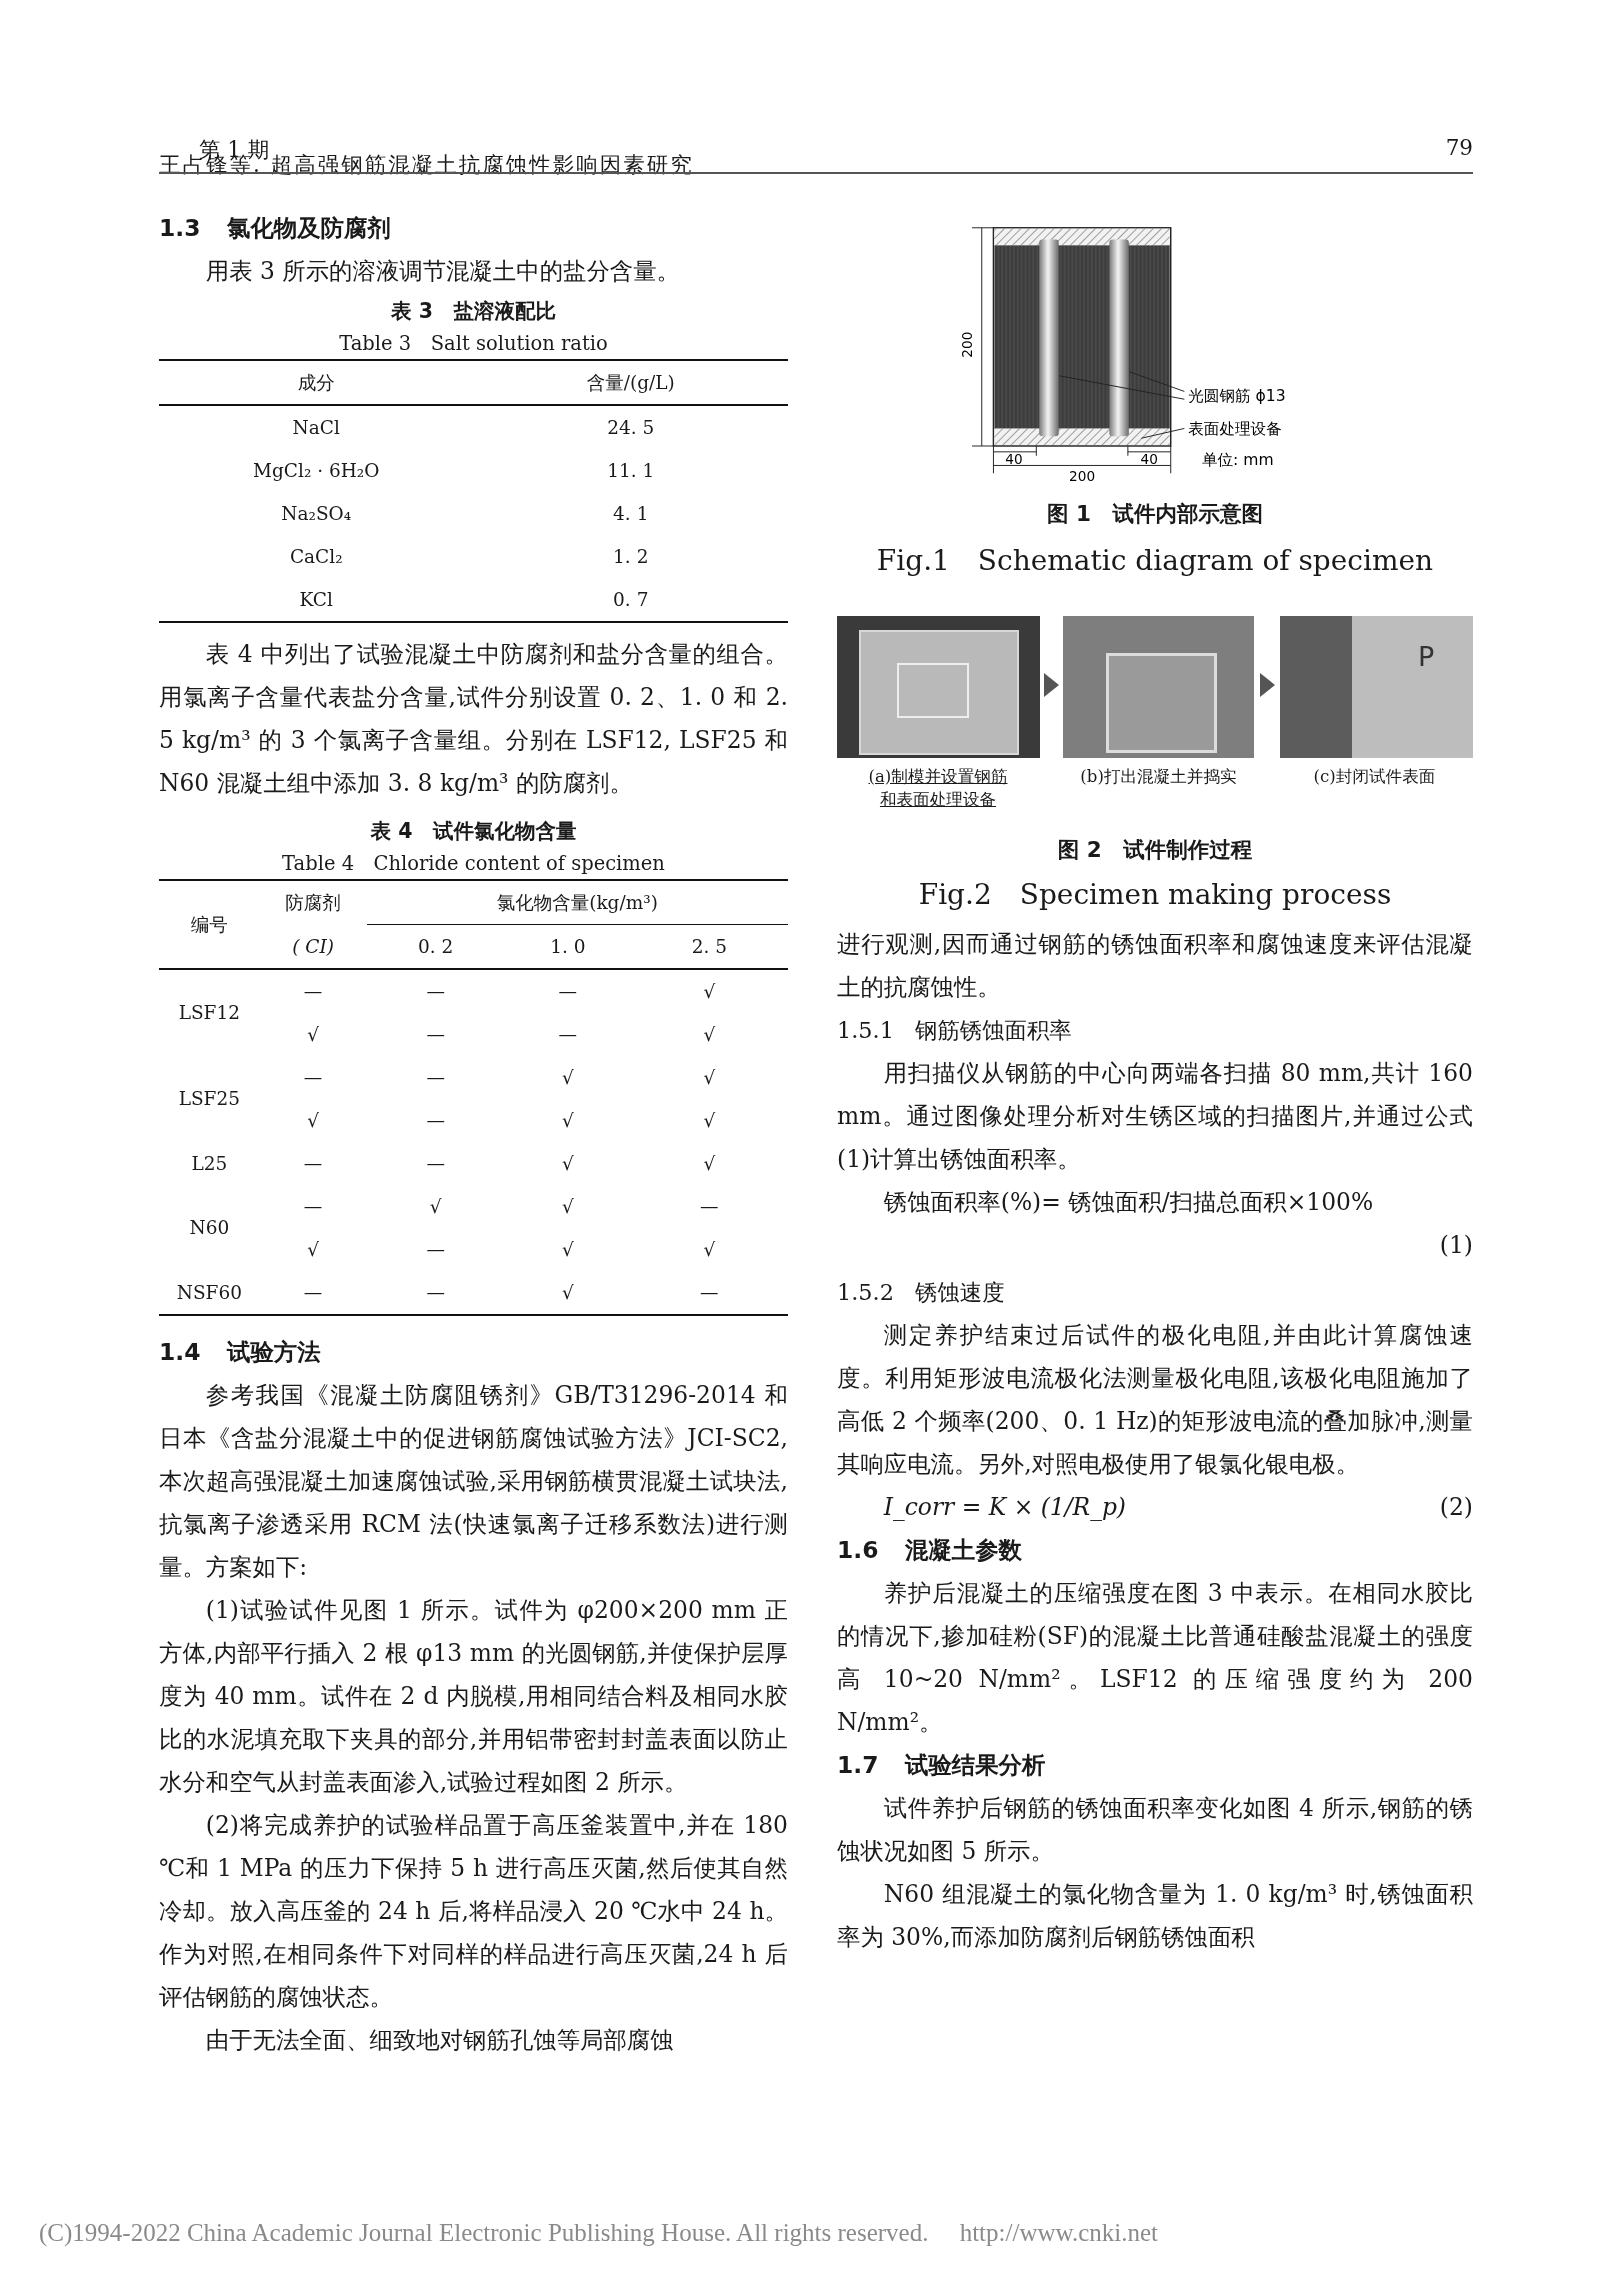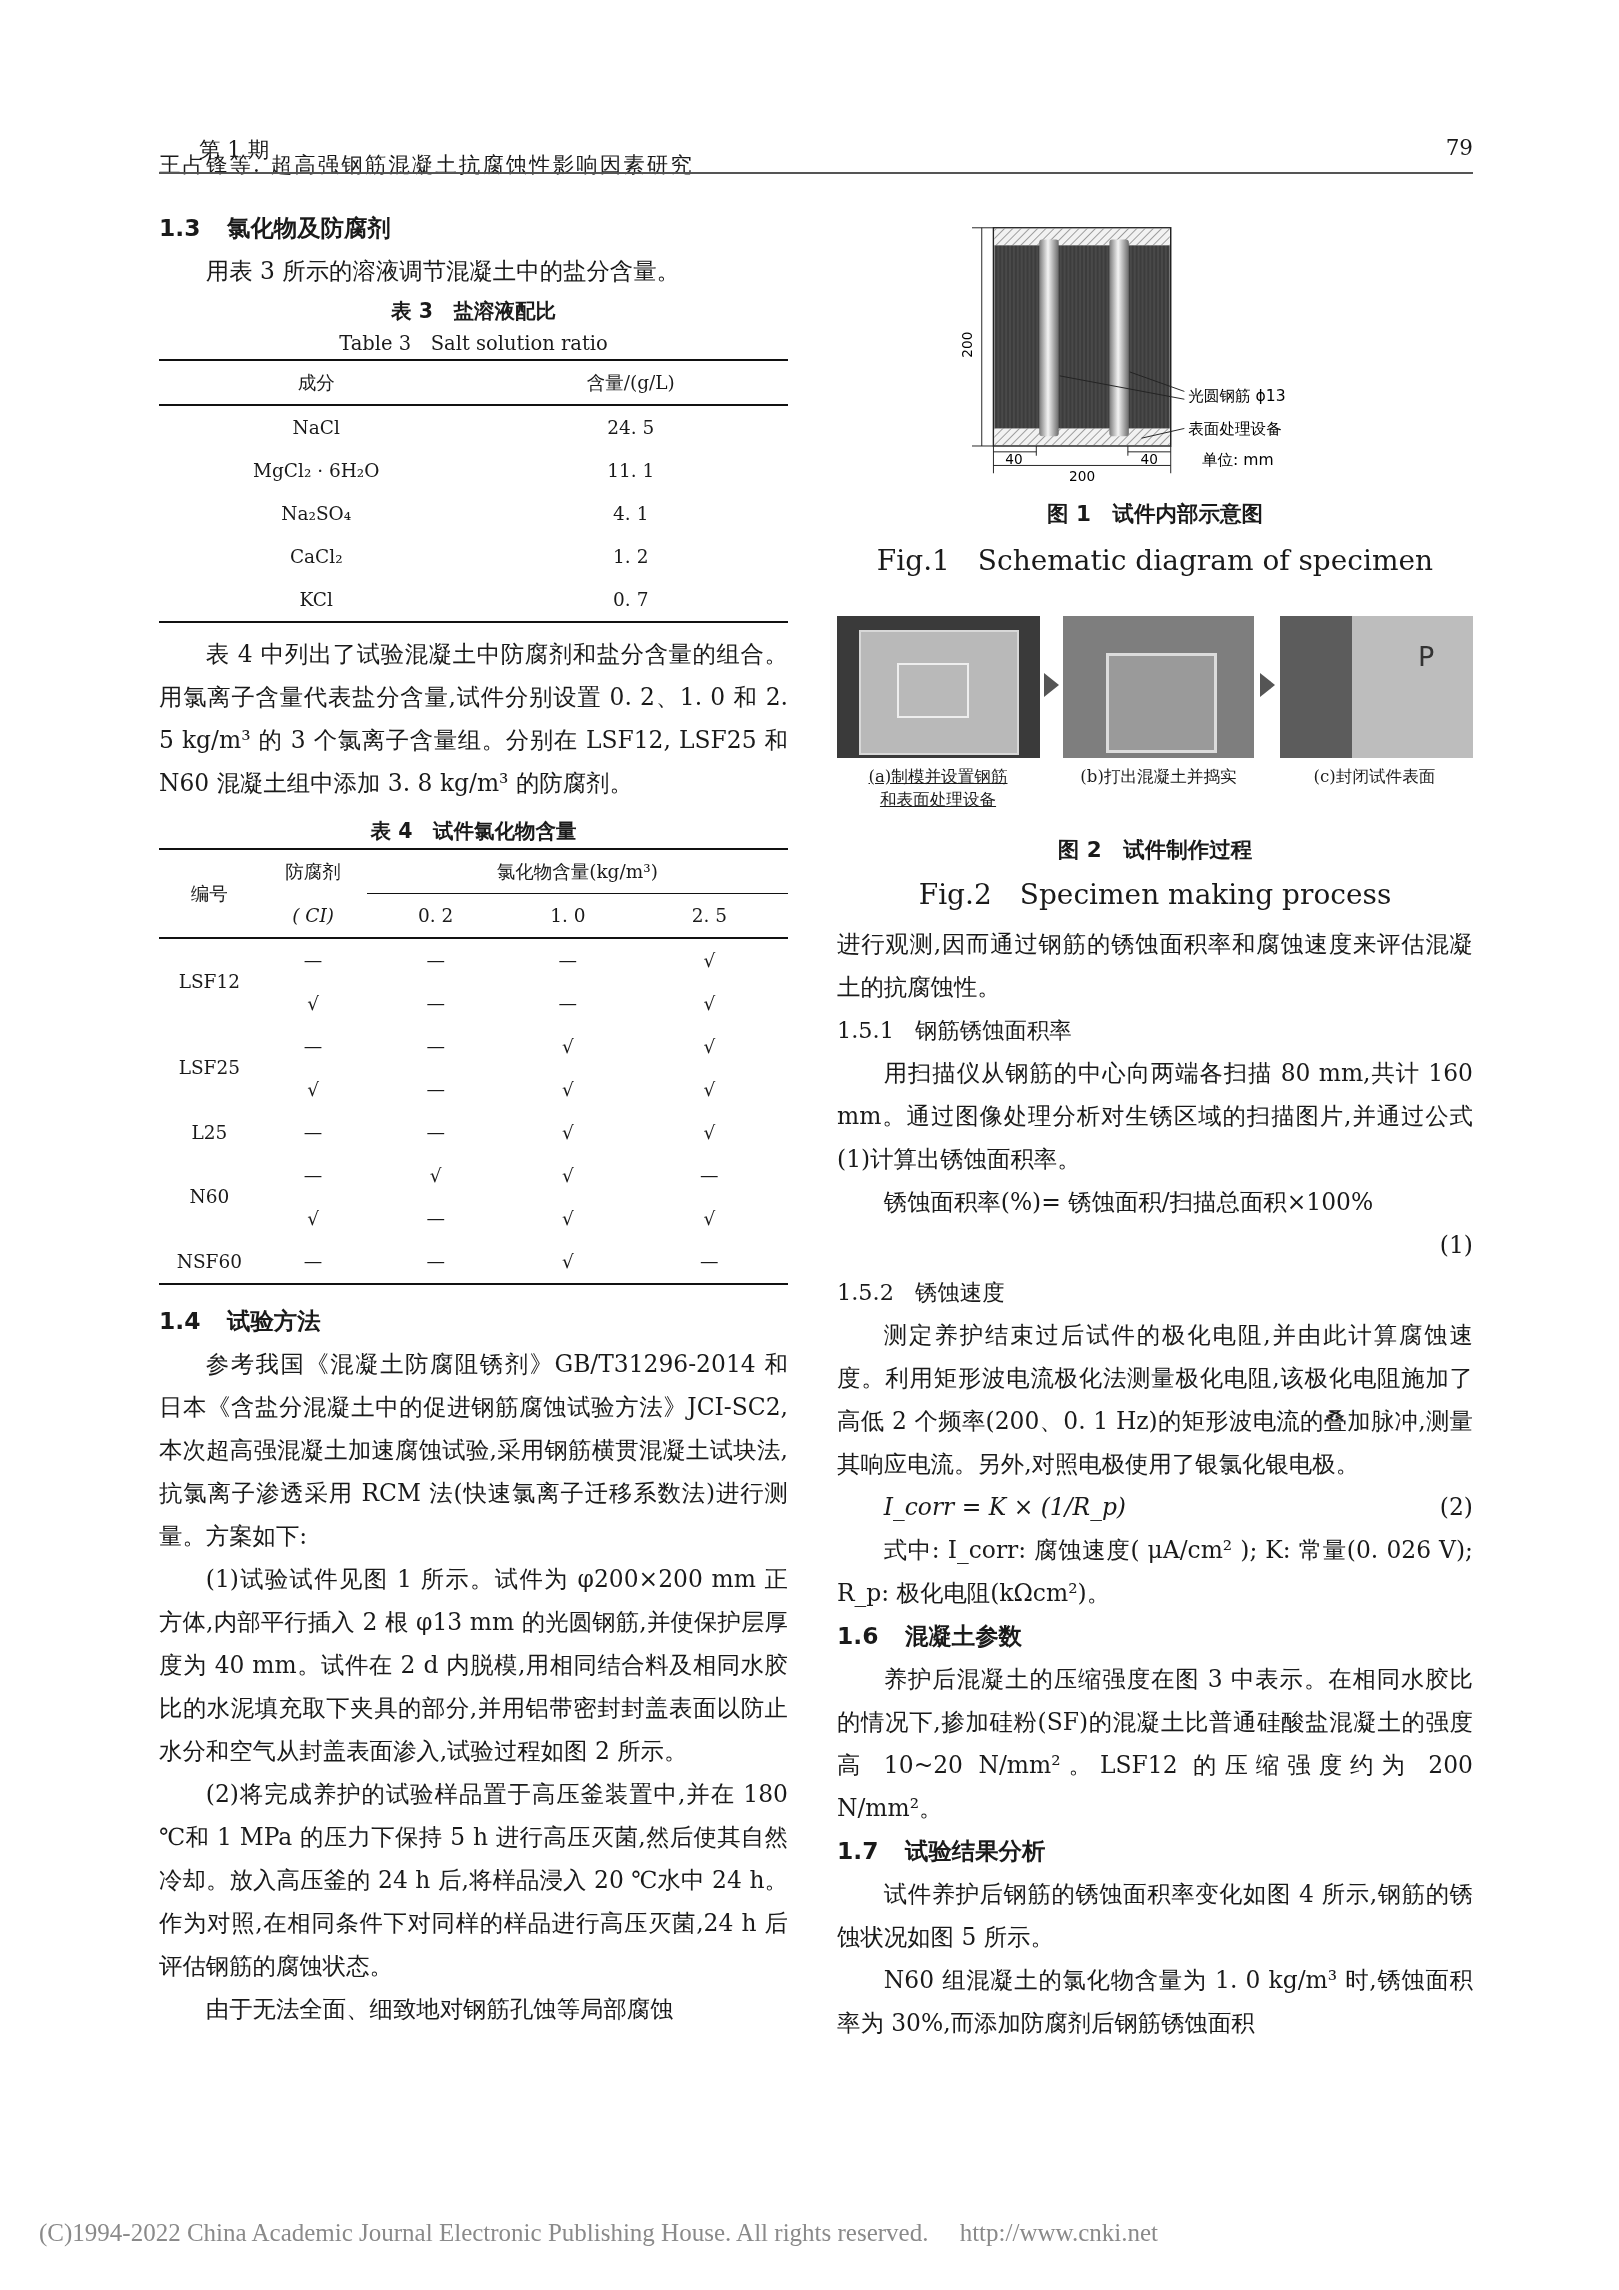--- a/index.html
+++ b/index.html
@@ -90,20 +90,21 @@
             <td>0. 7</td>
           </tr>
       </tbody>
     </table>
   </div>
 
   <p style="margin-top:10px; line-height:43px">表 4 中列出了试验混凝土中防腐剂和盐分含量的组合。用氯离子含量代表盐分含量,试件分别设置 0. 2、1. 0 和 2. 5 kg/m³ 的 3 个氯离子含量组。分别在 LSF12, LSF25 和 N60 混凝土组中添加 3. 8 kg/m³ 的防腐剂。</p>
 
   <div style="margin-top:9.8px">
     <div class="tcap-cn">表 4　试件氯化物含量</div>
+    <div class="tcap-en">Table 4　Chloride content of specimen</div>
     <table class="t t4">
       <thead>
         <tr class="h1">
           <th rowspan="2" style="width:16%; border-bottom:2px solid #111">编号</th>
           <th style="width:17%">防腐剂</th>
           <th colspan="3" class="subhdr">氯化物含量(kg/m³)</th>
         </tr>
         <tr class="h2">
           <th style="font-style:italic">( CI)</th>
           <th style="width:22%">0. 2</th>
@@ -257,21 +258,20 @@
   <p>锈蚀面积率(%)= 锈蚀面积/扫描总面积×100%</p>
   <div style="text-align:right">(1)</div>
   <div class="subsec" style="margin-top:3.9px">
     <span class="num">1.5.2</span><span>锈蚀速度</span>
   </div>
   <p>测定养护结束过后试件的极化电阻,并由此计算腐蚀速度。利用矩形波电流极化法测量极化电阻,该极化电阻施加了高低 2 个频率(200、0. 1 Hz)的矩形波电流的叠加脉冲,测量其响应电流。另外,对照电极使用了银氯化银电极。</p>
   <div class="eqrow" style="padding-left:2em; font-style:italic">
     <span>I_corr = K × (1/R_p)</span>
     <span style="font-style:normal">(2)</span>
   </div>
-  <p>式中: I_corr: 腐蚀速度( μA/cm² ); K: 常量(0. 026 V); R_p: 极化电阻(kΩcm²)。</p>
   <div class="sec">
     <span class="num">1.6</span><span>混凝土参数</span>
   </div>
   <p>养护后混凝土的压缩强度在图 3 中表示。在相同水胶比的情况下,掺加硅粉(SF)的混凝土比普通硅酸盐混凝土的强度高 10~20 N/mm²。LSF12 的压缩强度约为 200 N/mm²。</p>
   <div class="sec">
     <span class="num">1.7</span><span>试验结果分析</span>
   </div>
   <p>试件养护后钢筋的锈蚀面积率变化如图 4 所示,钢筋的锈蚀状况如图 5 所示。</p>
   <p>N60 组混凝土的氯化物含量为 1. 0 kg/m³ 时,锈蚀面积率为 30%,而添加防腐剂后钢筋锈蚀面积</p>
 </div>

